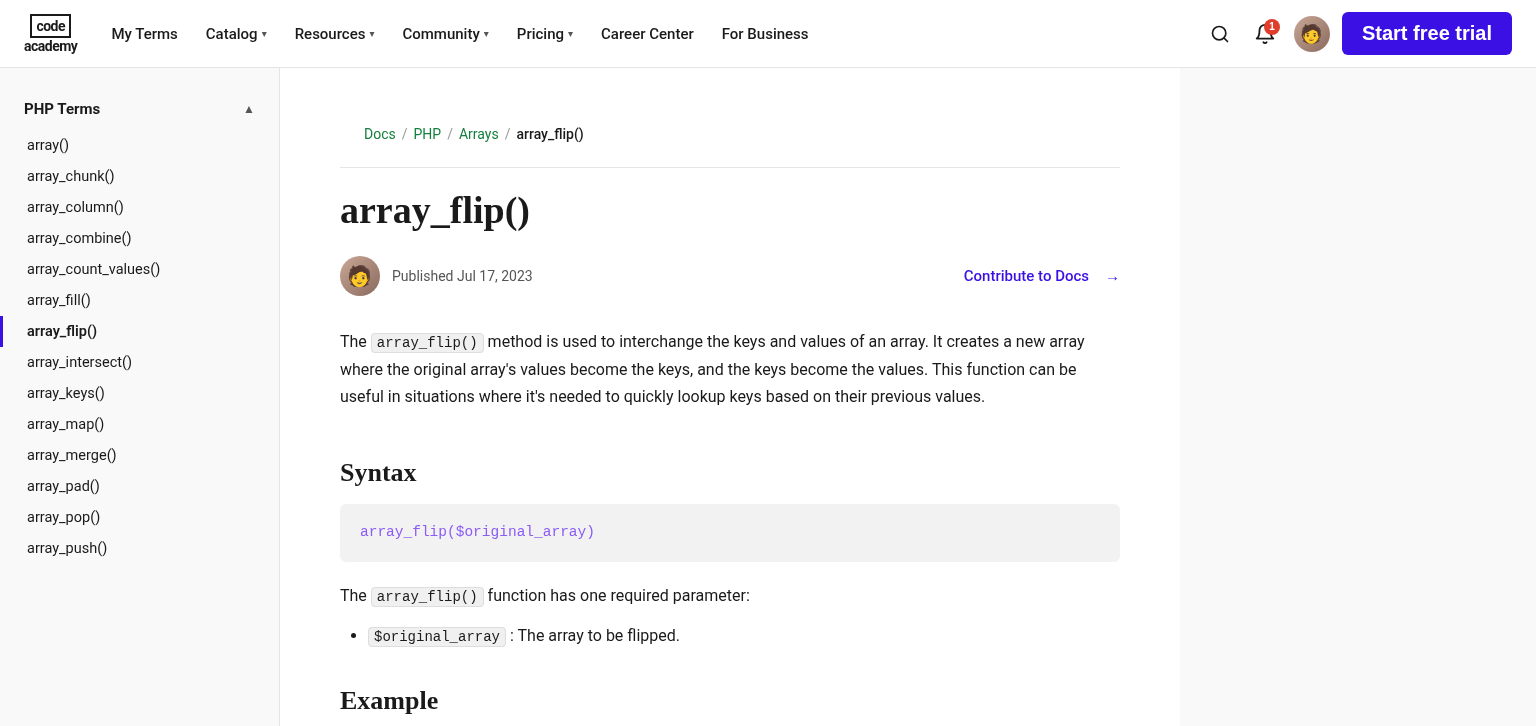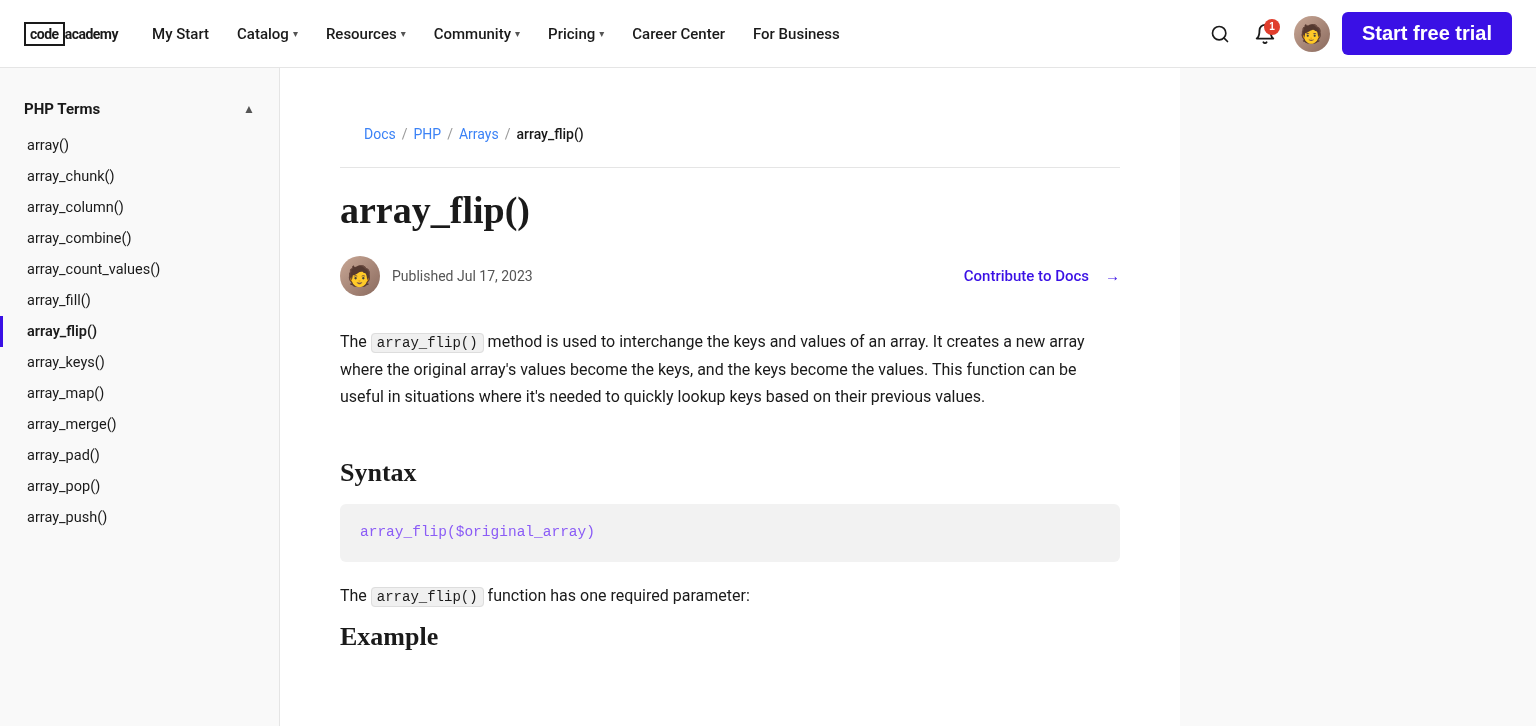--- a/index.html
+++ b/index.html
@@ -15,20 +15,21 @@
       padding: 0 24px;
       gap: 8px;
       position: sticky;
       top: 0;
       z-index: 100;
     }
     .logo {
       display: flex;
       align-items: center;
       margin-right: 16px;
+      flex-direction: column;
     }
     .logo-box {
       border: 2px solid #1a1a1a;
       padding: 2px 4px;
       font-size: 14px;
       font-weight: 700;
       letter-spacing: -0.5px;
     }
     .logo-text {
       font-size: 14px;
@@ -181,21 +182,21 @@
     
     .breadcrumb {
       display: flex;
       align-items: center;
       gap: 6px;
       font-size: 14px;
       margin-bottom: 20px;
       color: #555;
     }
     .breadcrumb a {
-      color: #3b82f6;
+      color: #15803d;
       text-decoration: none;
       font-size: 14px;
     }
     .breadcrumb-sep { color: #999; }
     .breadcrumb-current { color: #1a1a1a; font-weight: 500; }
 
     
     .page-title {
       font-size: 38px;
       font-weight: 700;
@@ -307,21 +308,21 @@
 </head>
 <body>
 
 <nav>
   <div class="logo">
     <span class="logo-box">code</span>
       <span class="logo-text">academy</span>
   </div>
 
   <a class="nav-link">
-    <span>My Start</span>
+    <span>My Terms</span>
   </a>
   <a class="nav-link">
     <span>Catalog</span>
     <span class="nav-arrow">▾</span>
   </a>
   <a class="nav-link">
     <span>Resources</span>
     <span class="nav-arrow">▾</span>
   </a>
   <a class="nav-link">
@@ -369,20 +370,21 @@
       <span>PHP Terms</span>
       <span class="chevron-up">▲</span>
     </div>
     <a class="sidebar-item">array()</a>
     <a class="sidebar-item">array_chunk()</a>
     <a class="sidebar-item">array_column()</a>
     <a class="sidebar-item">array_combine()</a>
     <a class="sidebar-item">array_count_values()</a>
     <a class="sidebar-item">array_fill()</a>
     <a class="sidebar-item active">array_flip()</a>
+    <a class="sidebar-item">array_intersect()</a>
     <a class="sidebar-item">array_keys()</a>
     <a class="sidebar-item">array_map()</a>
     <a class="sidebar-item">array_merge()</a>
     <a class="sidebar-item">array_pad()</a>
     <a class="sidebar-item">array_pop()</a>
     <a class="sidebar-item">array_push()</a>
   </aside>
 
   <main class="main-content">
 
@@ -412,17 +414,22 @@
     <p class="description">
       <span>The </span><code class="inline-code">array_flip()</code><span> method is used to interchange the keys and values of an array. It creates a new array where the original array's values become the keys, and the keys become the values. This function can be useful in situations where it's needed to quickly lookup keys based on their previous values.</span>
     </p>
 
     <h2 class="section-title">Syntax</h2>
     <div class="code-block">array_flip($original_array)</div>
 
     <p class="param-text">
       <span>The </span><code class="inline-code">array_flip()</code><span> function has one required parameter:</span>
     </p>
+    <ul class="param-list">
+      <li>
+        <code class="inline-code">$original_array</code><span> : The array to be flipped.</span>
+      </li>
+    </ul>
 
     <h2 class="example-title">Example</h2>
 
   </main>
 </div>
 
 </body></html>

